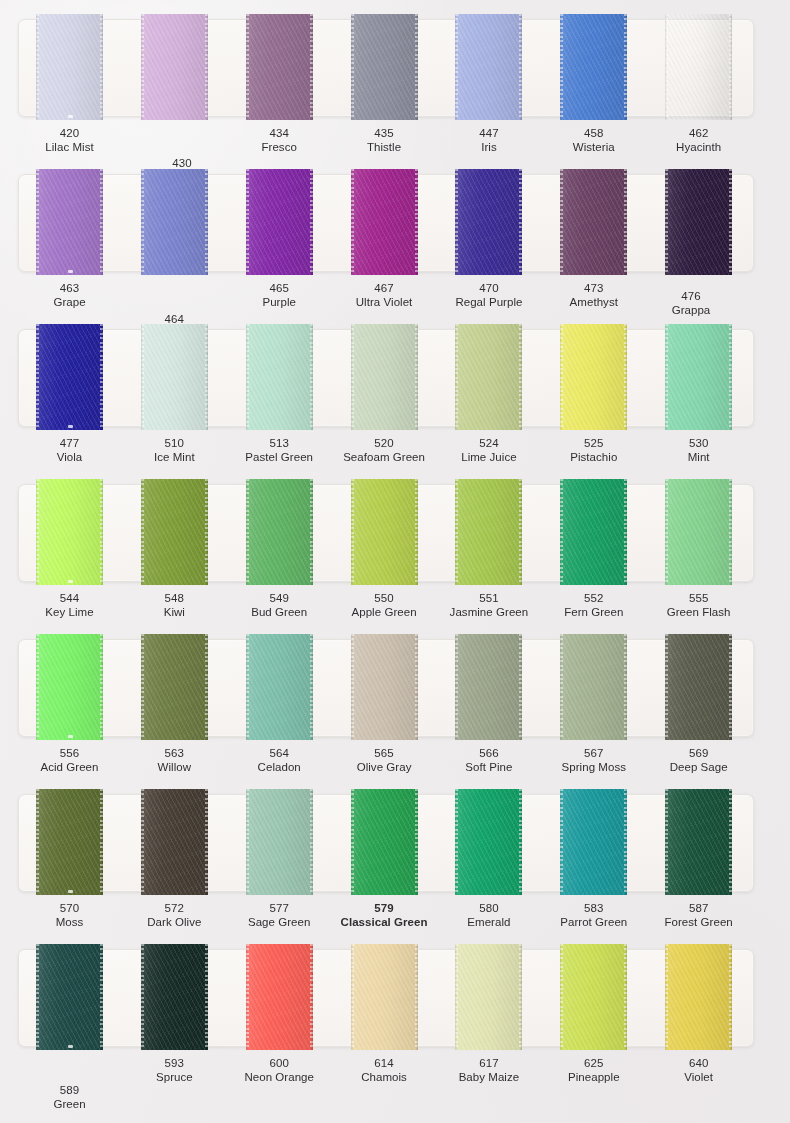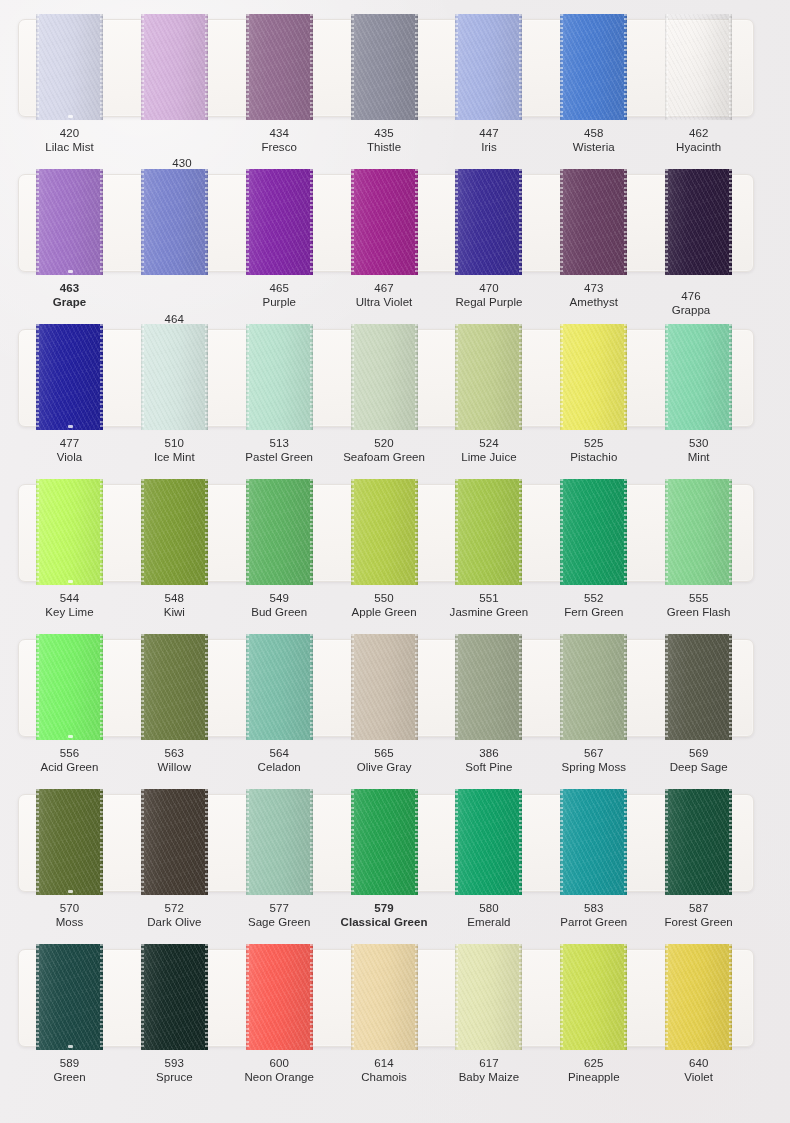--- a/index.html
+++ b/index.html
@@ -363,21 +363,21 @@
             <div class="sheen"></div>
             <div class="twill"></div>
             <div class="picot-l"></div>
             <div class="picot-r"></div>
             <div class="edge-l"></div>
             <div class="edge-r"></div>
           </div>
         </div>
       </div>
       <div class="labels">
-        <div class="label" style="left: -0.5px; font-weight: bold;">
+        <div class="label" style="left: -0.5px;">
           <span class="code">463</span>
           <span class="name">Grape</span>
         </div>
         <div class="label" style="left: 104.357px; margin-top: 31px;">
           <span class="code">464</span>
           <span class="name">Delphinium</span>
         </div>
         <div class="label" style="left: 209.214px;">
           <span class="code">465</span>
           <span class="name">Purple</span>
@@ -719,21 +719,21 @@
         </div>
         <div class="label" style="left: 209.214px;">
           <span class="code">564</span>
           <span class="name">Celadon</span>
         </div>
         <div class="label" style="left: 314.071px;">
           <span class="code">565</span>
           <span class="name">Olive Gray</span>
         </div>
         <div class="label" style="left: 418.929px;">
-          <span class="code">386</span>
+          <span class="code">566</span>
           <span class="name">Soft Pine</span>
         </div>
         <div class="label" style="left: 523.786px;">
           <span class="code">567</span>
           <span class="name">Spring Moss</span>
         </div>
         <div class="label" style="left: 628.643px;">
           <span class="code">569</span>
           <span class="name">Deep Sage</span>
         </div>
@@ -928,21 +928,21 @@
             <div class="sheen"></div>
             <div class="twill"></div>
             <div class="picot-l"></div>
             <div class="picot-r"></div>
             <div class="edge-l"></div>
             <div class="edge-r"></div>
           </div>
         </div>
       </div>
       <div class="labels">
-        <div class="label" style="left: -0.5px;">
+        <div class="label" style="left: -0.5px; margin-top: 27px;">
           <span class="code">589</span>
           <span class="name">Green</span>
         </div>
         <div class="label" style="left: 104.357px;">
           <span class="code">593</span>
           <span class="name">Spruce</span>
         </div>
         <div class="label" style="left: 209.214px;">
           <span class="code">600</span>
           <span class="name">Neon Orange</span>

